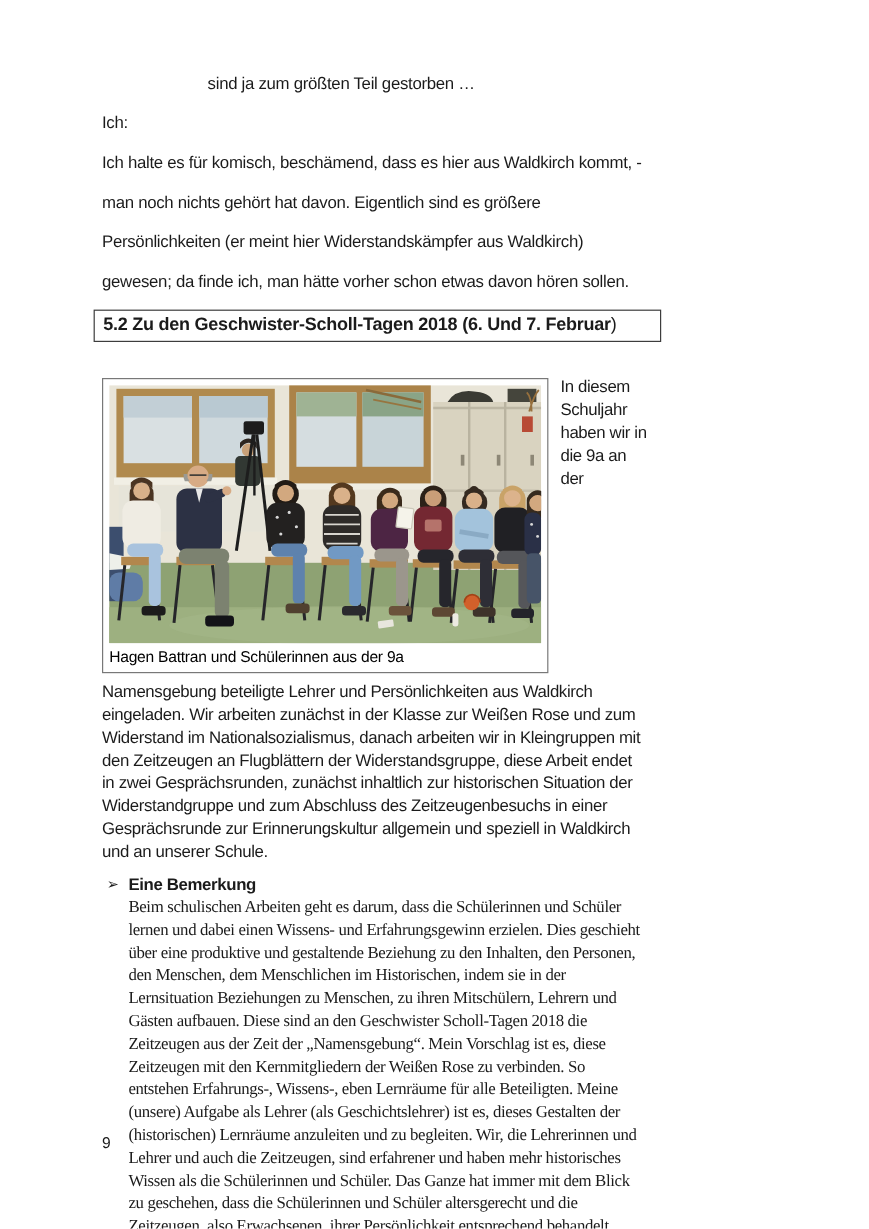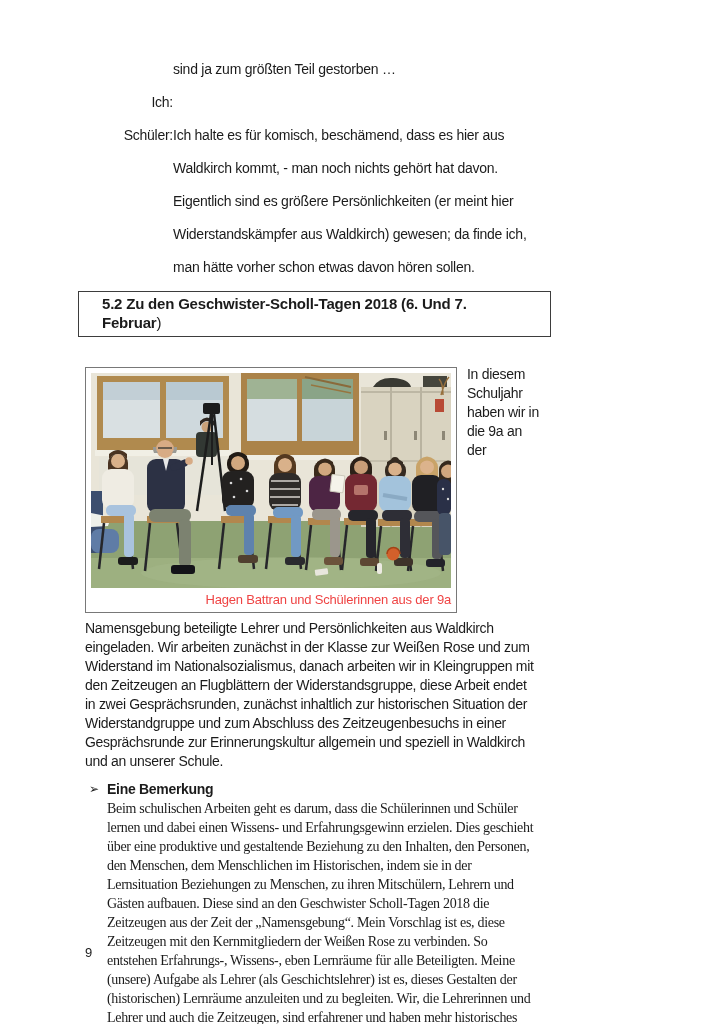--- a/index.html
+++ b/index.html
@@ -9,49 +9,49 @@
     background:#ffffff;
     box-sizing:border-box;
     padding:53px 64px 0 85px;
     font-family:"Liberation Sans","DejaVu Sans",sans-serif;
     color:#1b1b1b;
     overflow:hidden;
   }
   
   .dialogue{font-size:14px;line-height:33px;letter-spacing:-0.25px;}
   .d-row{display:flex;}
-  .d-speaker{flex:0 0 88px;text-align:right;}
+  .d-speaker{flex:0 0 88px;}
   .d-text{flex:1 1 auto;}
   
   .section-heading{
     margin:7px -11px 0 -7px;
     border:1px solid #3d3d3d;
-    padding:2px 23px 4px;
+    padding:2px 7px 4px;
     font-size:15px;line-height:19px;
     font-weight:bold;
     letter-spacing:-0.2px;
   }
   .section-heading .tail{font-weight:normal;}
   
   .content{margin-top:28px;font-size:14px;line-height:19px;letter-spacing:-0.3px;}
   .photo-frame{
     float:left;
     width:372px;
     box-sizing:border-box;
     border:1px solid #787878;
     padding:5px 5px 2px 5px;
     margin:2px 10px 6px 0;
     background:#ffffff;
   }
   .photo-frame svg{display:block;width:360px;height:215px;}
   .photo-frame figcaption{
-    text-align:right;
+    text-align:left;
     font-size:13px;line-height:18px;
     padding:3px 0 1px;
-    color:#ef4444;
+    color:#000000;
     letter-spacing:-0.2px;
   }
   .intro{margin:0;}
   .remark{clear:left;margin-top:9px;padding-left:22px;}
   .remark-head{position:relative;font-weight:bold;line-height:19px;}
   .remark-head .bullet{
     position:absolute;left:-18px;top:0;
     font-weight:normal;font-size:12px;
   }
   .remark p{margin:0;font-family:Liberation Serif, serif;}
@@ -64,21 +64,20 @@
 
   <section class="dialogue">
     <div class="d-row">
       <div class="d-speaker"></div>
       <div class="d-text">sind ja zum größten Teil gestorben …</div>
     </div>
     <div class="d-row">
       <div class="d-speaker">Ich:</div>
     </div>
     <div class="d-row">
-      <div class="d-speaker">Schüler:</div>
       <div class="d-text">Ich halte es für komisch, beschämend, dass es hier aus Waldkirch kommt, - man noch nichts gehört hat davon. Eigentlich sind es größere Persönlichkeiten (er meint hier Widerstandskämpfer aus Waldkirch) gewesen; da finde ich, man hätte vorher schon etwas davon hören sollen.</div>
     </div>
   </section>
 
   <div class="section-heading">
     <span>5.2 Zu den Geschwister-Scholl-Tagen 2018 (6. Und 7. Februar</span><span class="tail">)</span>
   </div>
 
   <div class="content">
 

